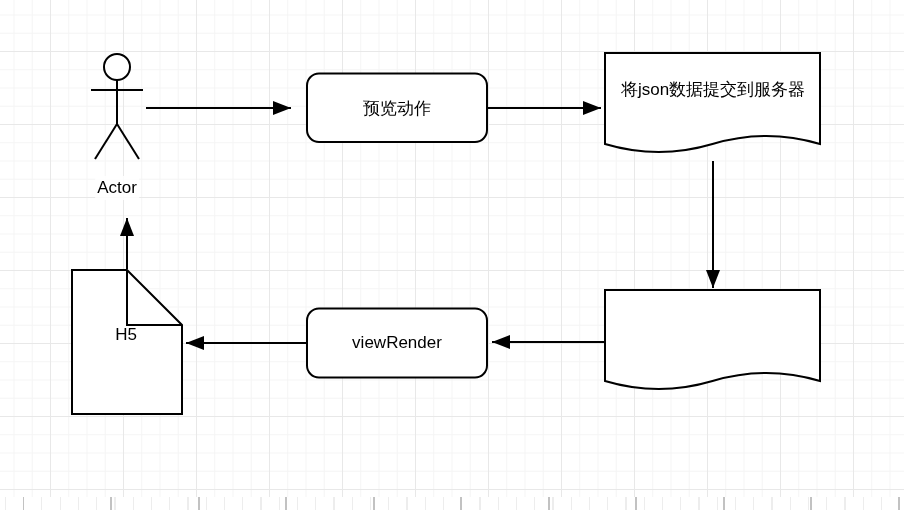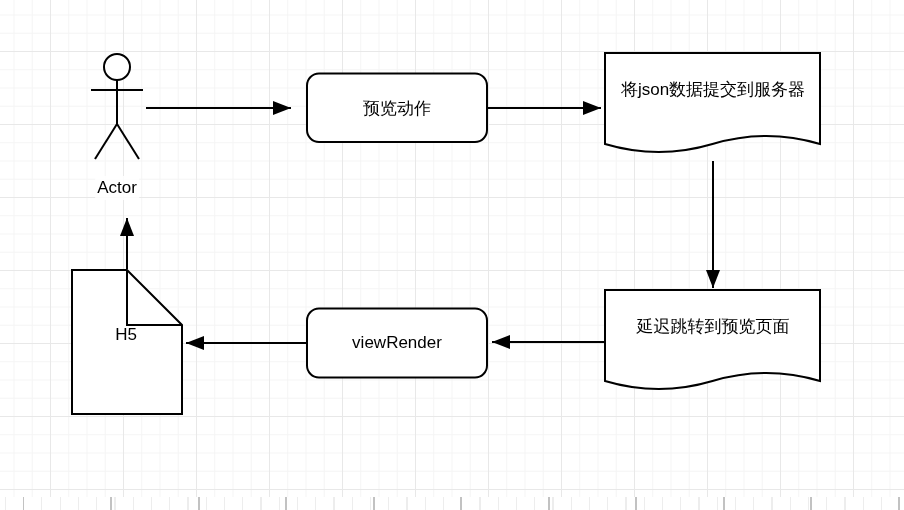--- a/index.html
+++ b/index.html
@@ -95,18 +95,17 @@
       <line x1="127" y1="269" x2="127" y2="218" marker-end="url(#arrow)"></line>
     </g>
   </svg>
 
   <div class="label actor-name" style="left:117px; top:188px;text-align:right;">Actor</div>
 
   <div class="label" style="left:397px; top:109px;">预览动作</div>
 
   <div class="label wrap" style="left:713px; top:90px;">将json数据提交到服务器</div>
 
-  <div class="label" style="left:713px; top:327px;">延迟跳转到预览页面</div>
 
   <div class="label" style="left:397px; top:343px;">viewRender</div>
 
   <div class="label" style="left:126px; top:335px;">H5</div>
 </div>
 
 </body></html>

